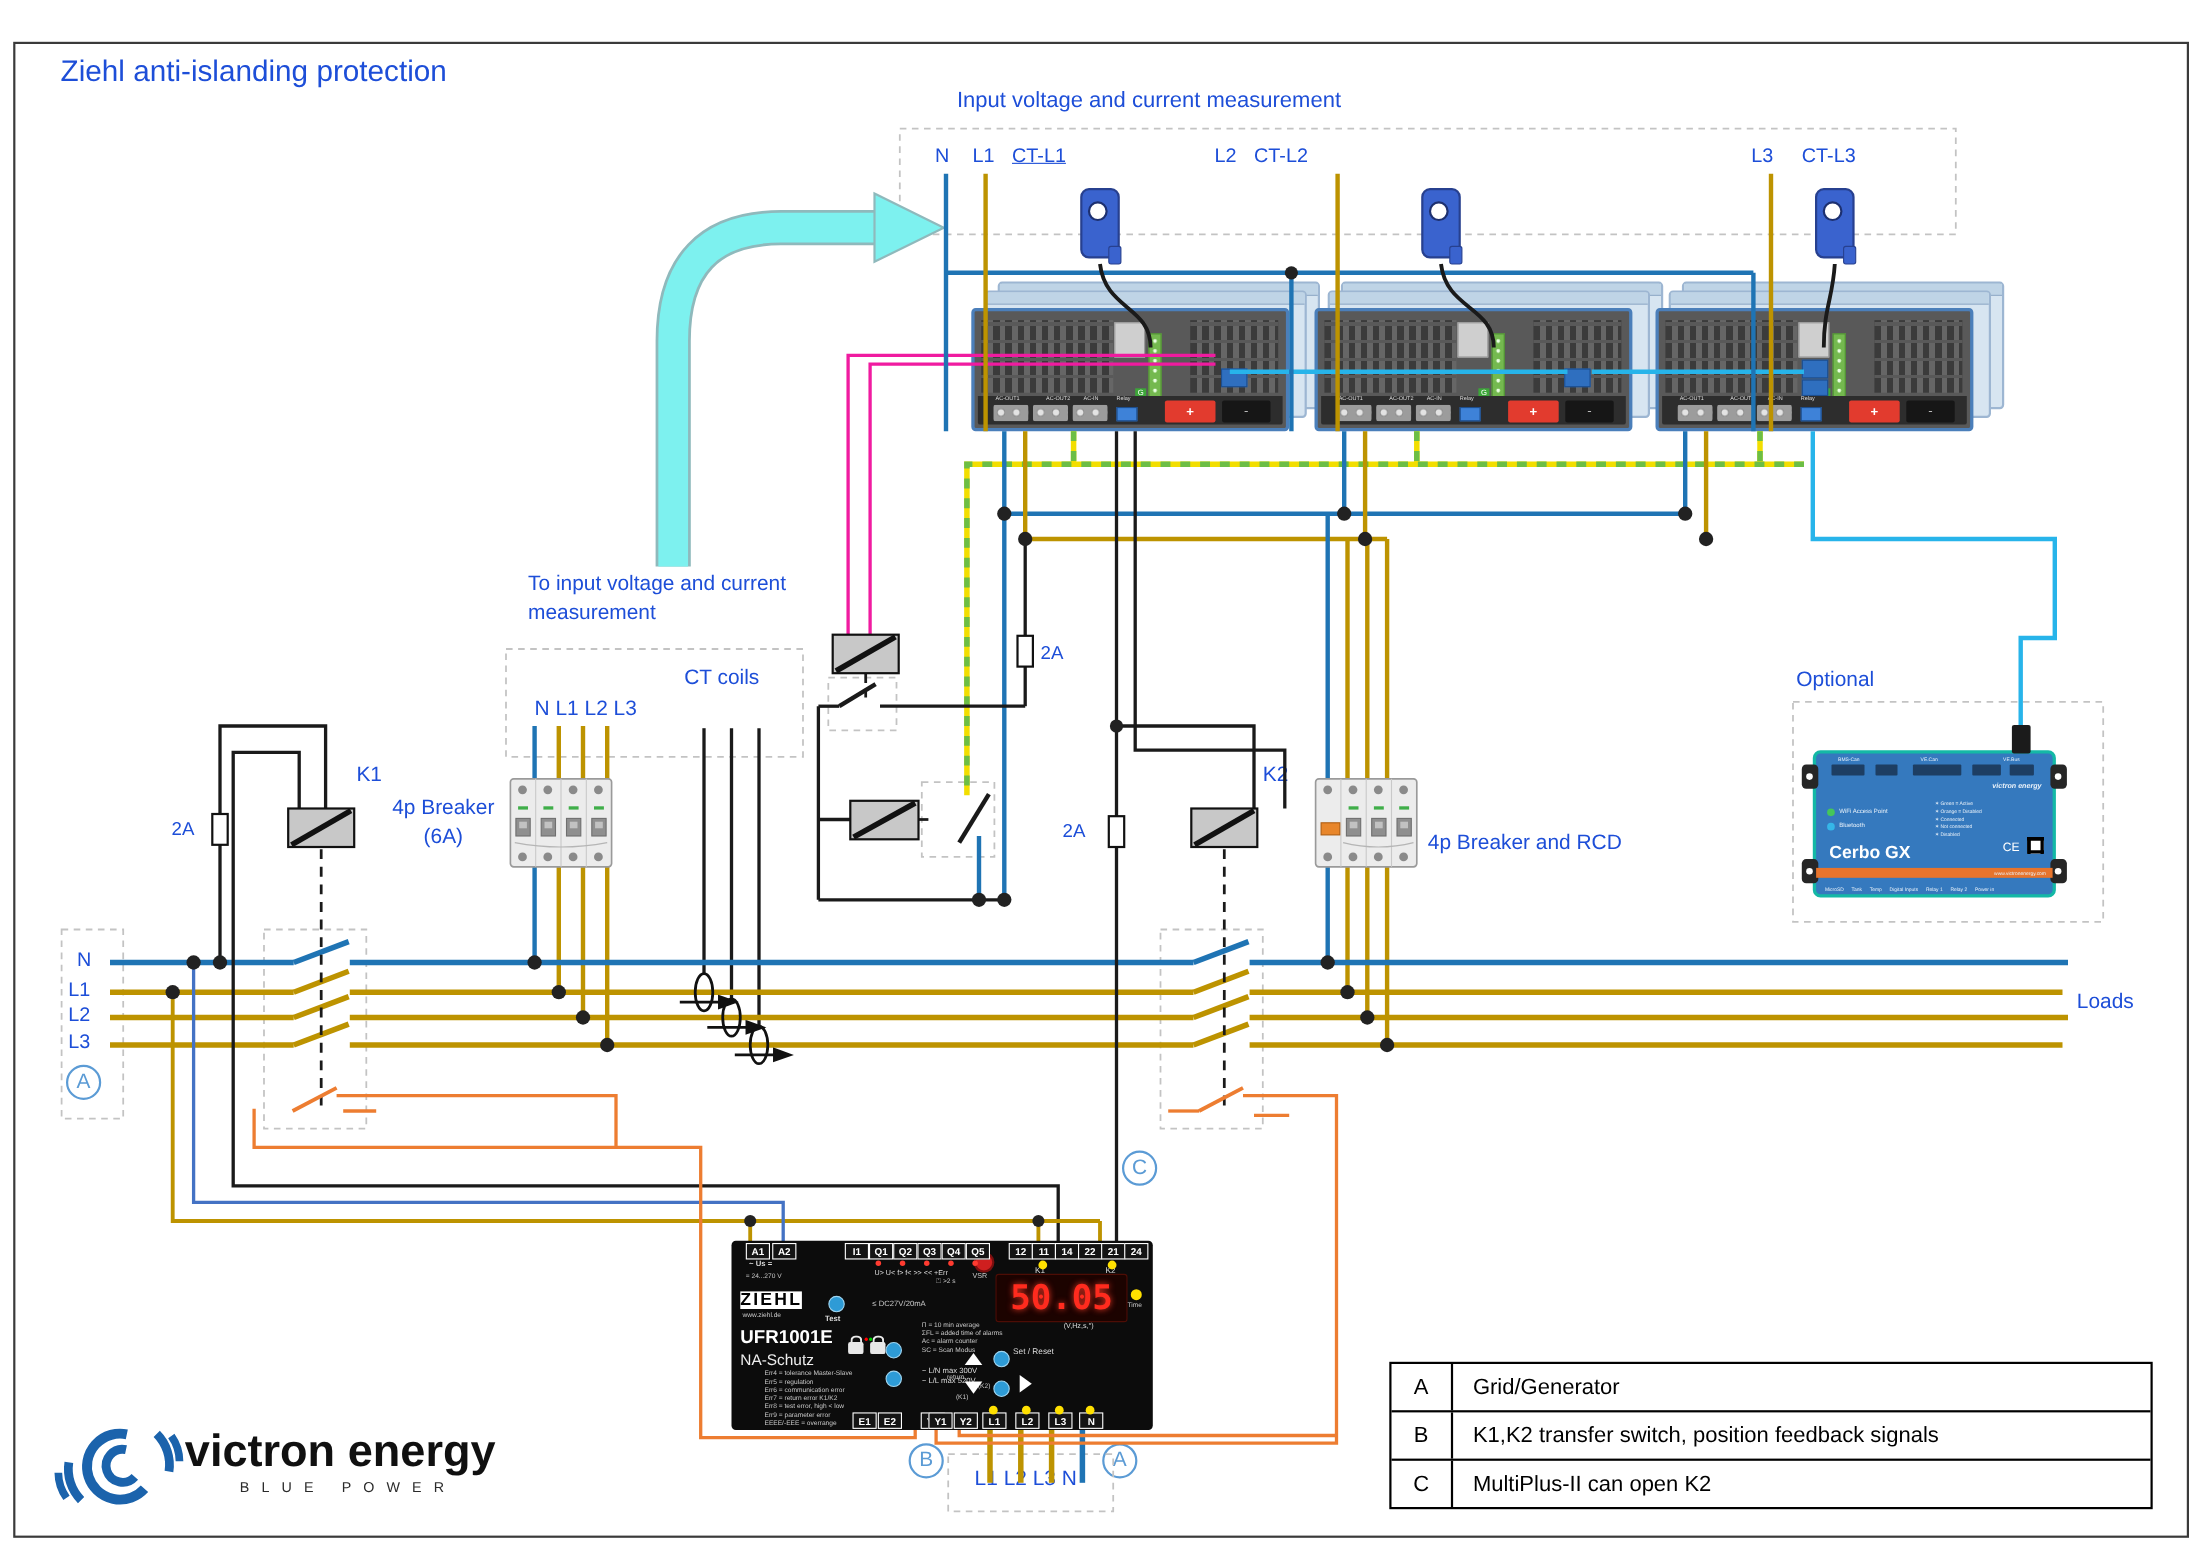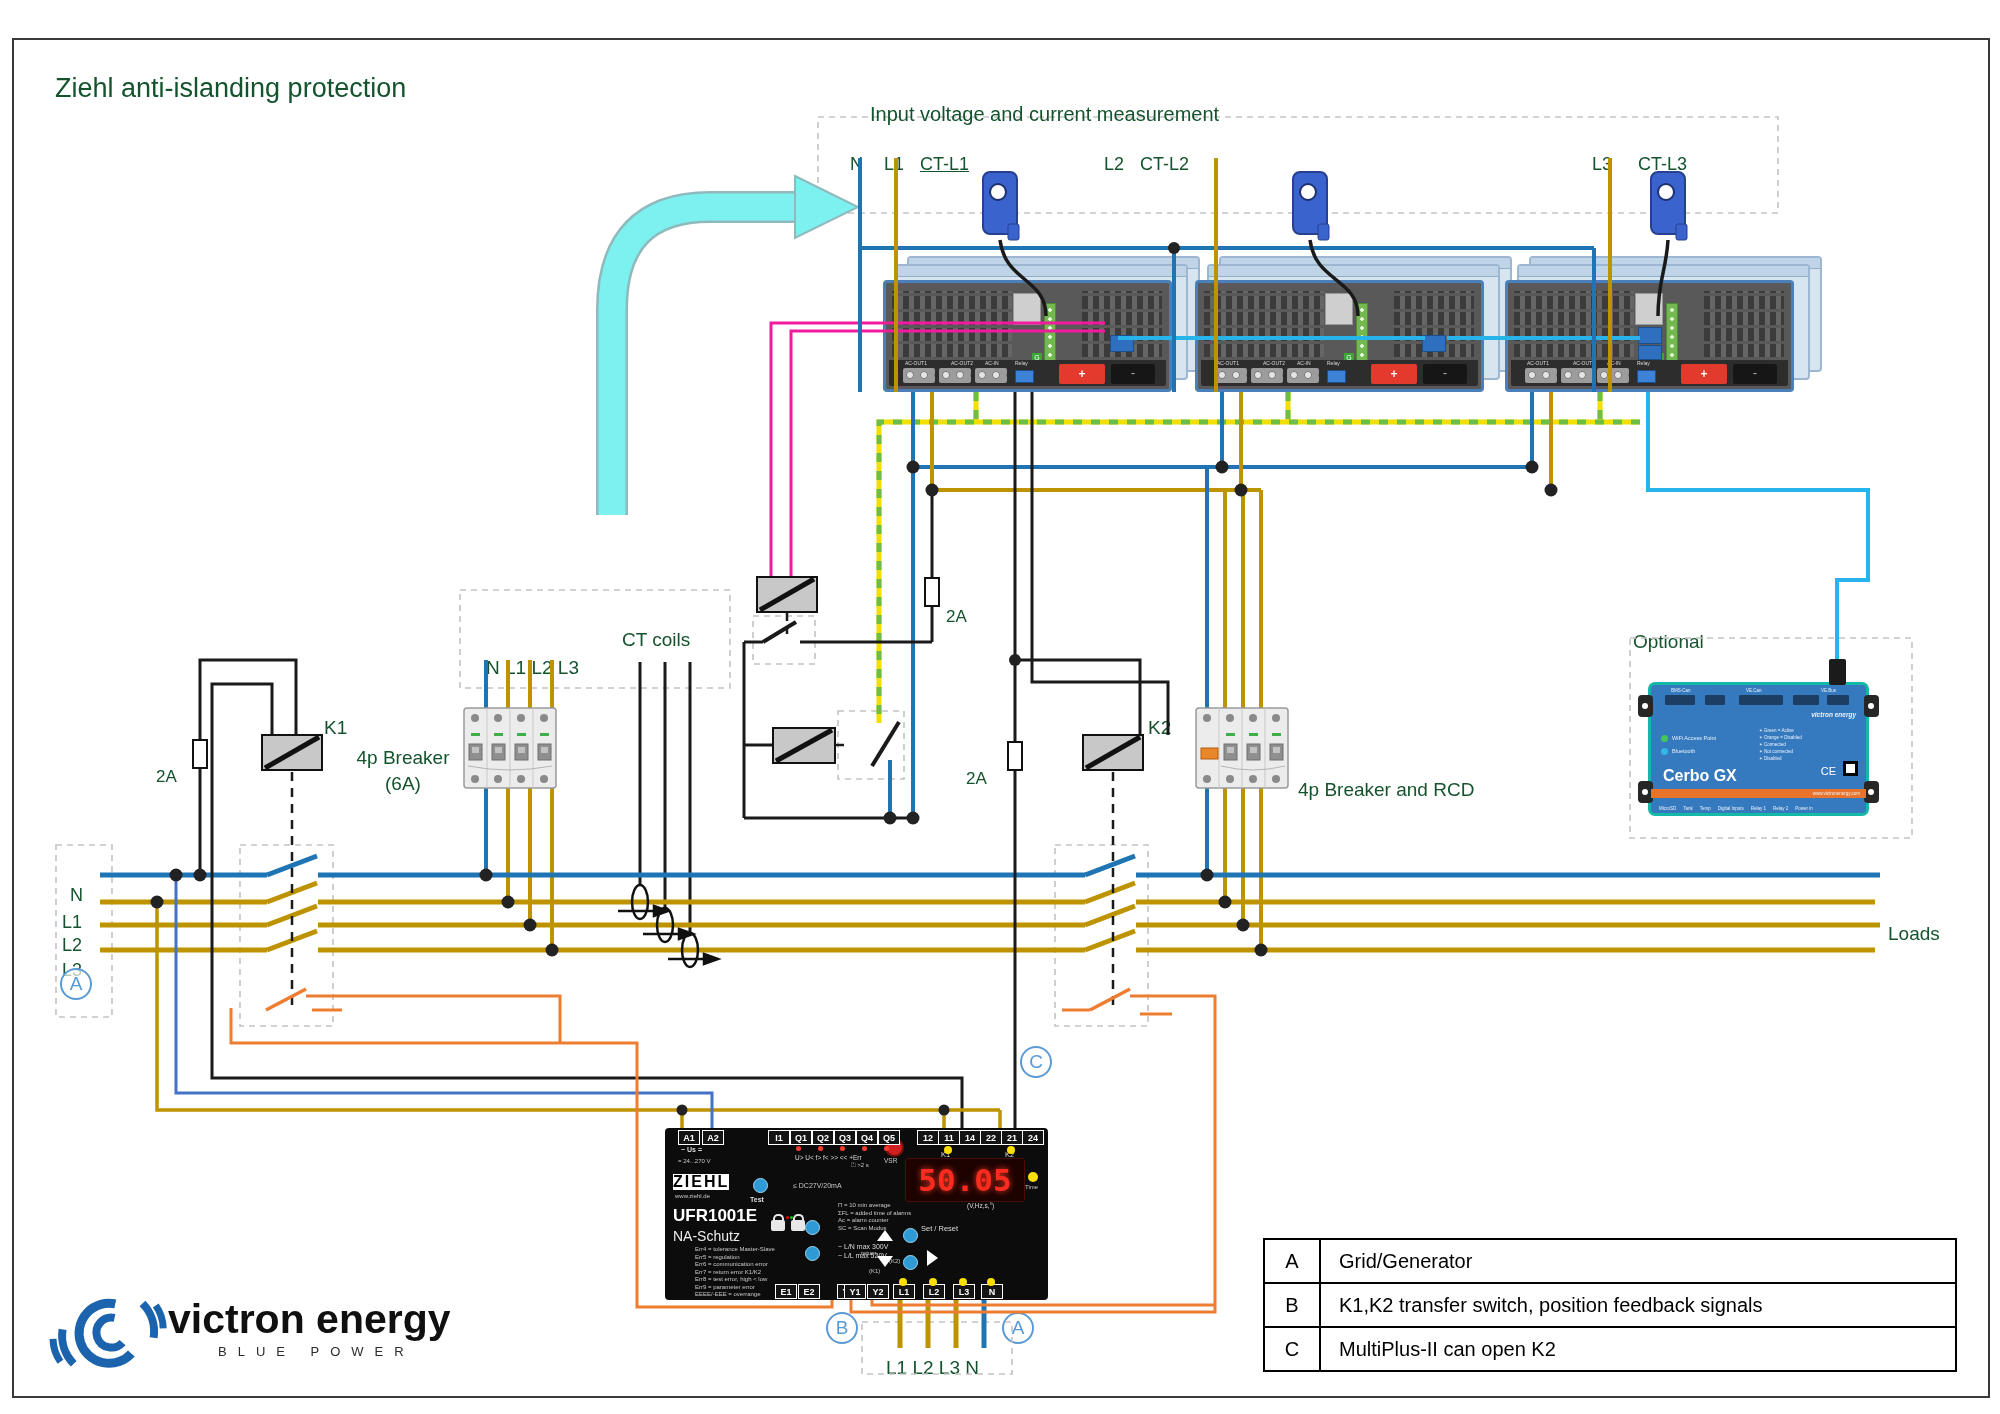--- a/index.html
+++ b/index.html
@@ -1,19 +1,19 @@
 <!DOCTYPE html>
 <html><head>
 <meta charset="utf-8">
 <style>
   html,body{margin:0;padding:0;background:#fff;font-family:"Liberation Sans",sans-serif;}
   #page{position:relative;width:2000px;height:1414px;background:#fff;overflow:hidden;}
   #frame{position:absolute;left:12px;top:38px;width:1974px;height:1356px;border:2px solid #3a3a3a;}
   .abs{position:absolute;}
-  .lbl{position:absolute;color:#14532d;white-space:nowrap;margin-top:23px;}
+  .lbl{position:absolute;color:#1d4ed8;white-space:nowrap;}
   .f27{font-size:27px;} .f20{font-size:20px;} .f19{font-size:19px;} .f18{font-size:18px;} .f17{font-size:17px;}
   .ctr{text-align:center;}
   .marker{position:absolute;width:28px;height:28px;border:2px solid #5B9BD5;border-radius:50%;
           color:#5B9BD5;font-size:19px;display:flex;align-items:center;justify-content:center;background:rgba(255,255,255,.7);}
   
   .inv{position:absolute;width:315px;height:136px;}
   .ghost{position:absolute;width:289px;height:112px;background:#D7E5F1;border:2px solid #9DB6D2;border-radius:4px;}
   .ghost .cap{position:absolute;left:0;top:0;right:0;height:10px;background:#BFD4E6;border-bottom:1px solid #93ACC8;}
   .invbody{position:absolute;left:0;top:24px;width:289px;height:112px;background:#595959;border:3px solid #4B7FBA;border-radius:4px;box-sizing:border-box;}
   .vents{position:absolute;top:8px;height:66px;
@@ -403,20 +403,21 @@
   <div class="lbl f20" style="left:870px;top:80px;z-index:4;">Input voltage and current measurement</div>
 
   <div class="lbl f18" style="left:850px;top:131px;">N</div>
   <div class="lbl f18" style="left:884px;top:131px;">L1</div>
   <div class="lbl f18" style="left:920px;top:131px;text-decoration:underline;">CT-L1</div>
   <div class="lbl f18" style="left:1104px;top:131px;">L2</div>
   <div class="lbl f18" style="left:1140px;top:131px;">CT-L2</div>
   <div class="lbl f18" style="left:1592px;top:131px;">L3</div>
   <div class="lbl f18" style="left:1638px;top:131px;">CT-L3</div>
 
+  <div class="lbl f19" style="left:480px;top:518px;width:250px;white-space:normal;line-height:1.4;">To input voltage and current measurement</div>
   <div class="lbl f19" style="left:486px;top:634px;">N L1 L2 L3</div>
   <div class="lbl f19" style="left:622px;top:606px;">CT coils</div>
 
   <div class="lbl f19 ctr" style="left:348px;top:724px;width:110px;">4p Breaker</div>
   <div class="lbl f19 ctr" style="left:348px;top:750px;width:110px;">(6A)</div>
   <div class="lbl f19" style="left:1298px;top:756px;">4p Breaker and RCD</div>
 
   <div class="lbl f19" style="left:324px;top:694px;">K1</div>
   <div class="lbl f19" style="left:1148px;top:694px;">K2</div>
 

